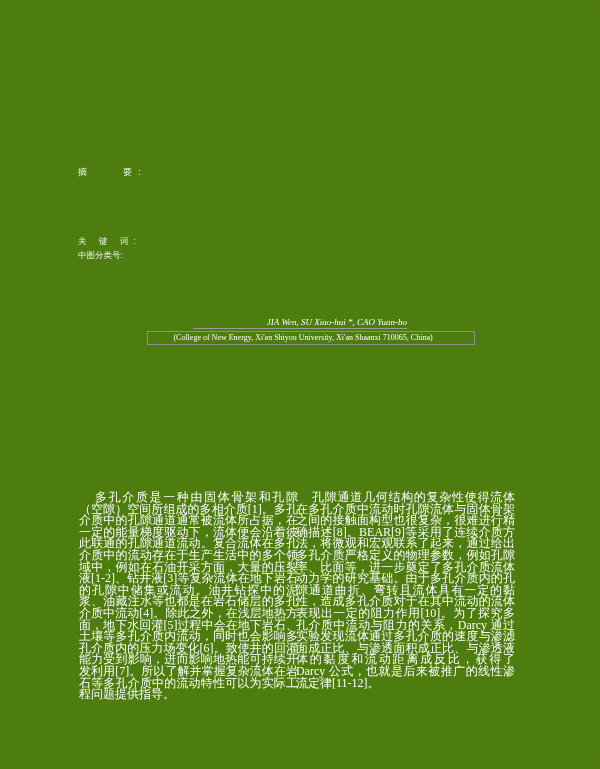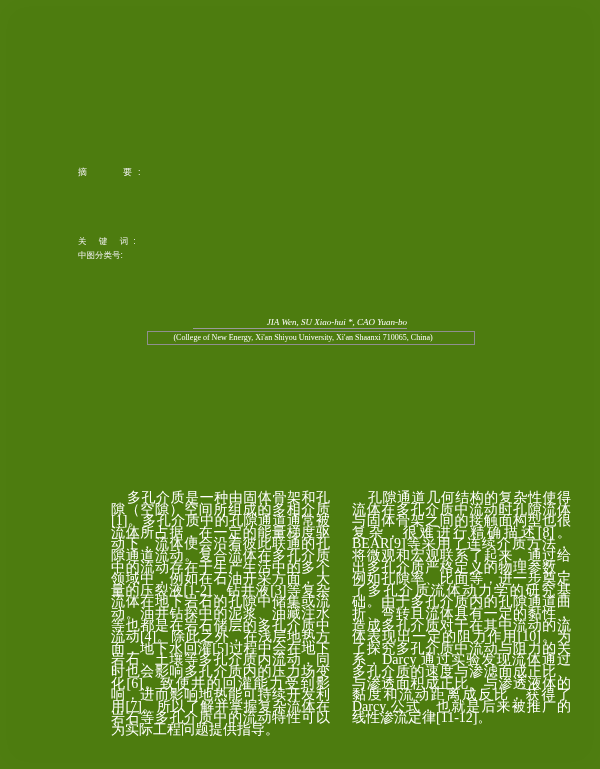--- a/index.html
+++ b/index.html
@@ -70,29 +70,28 @@
     border: 1px solid #8f8f8f;
     padding: 1px 18px 2px 2px;
     font-family: "Liberation Serif", serif;
   }
 
   
   .col {
     position: absolute;
     top: 492px;
     width: 219px;
-    font-size: 14px;
+    font-size: 12px;
     line-height: 11.6px;
     text-align: justify;
     color: #ffffff;
     font-family: "Liberation Serif", serif;
-    margin-left: 32px;
   }
   .col-left { left: 79px; }
-  .col-right { left: 320px; }
+  .col-right { left: 296px; }
 
   .col p {
     margin: 0;
     text-indent: 16px;
   }
   .col p + p { margin-top: 0px; }
 
   
   .edge-shade {
     position: absolute;

